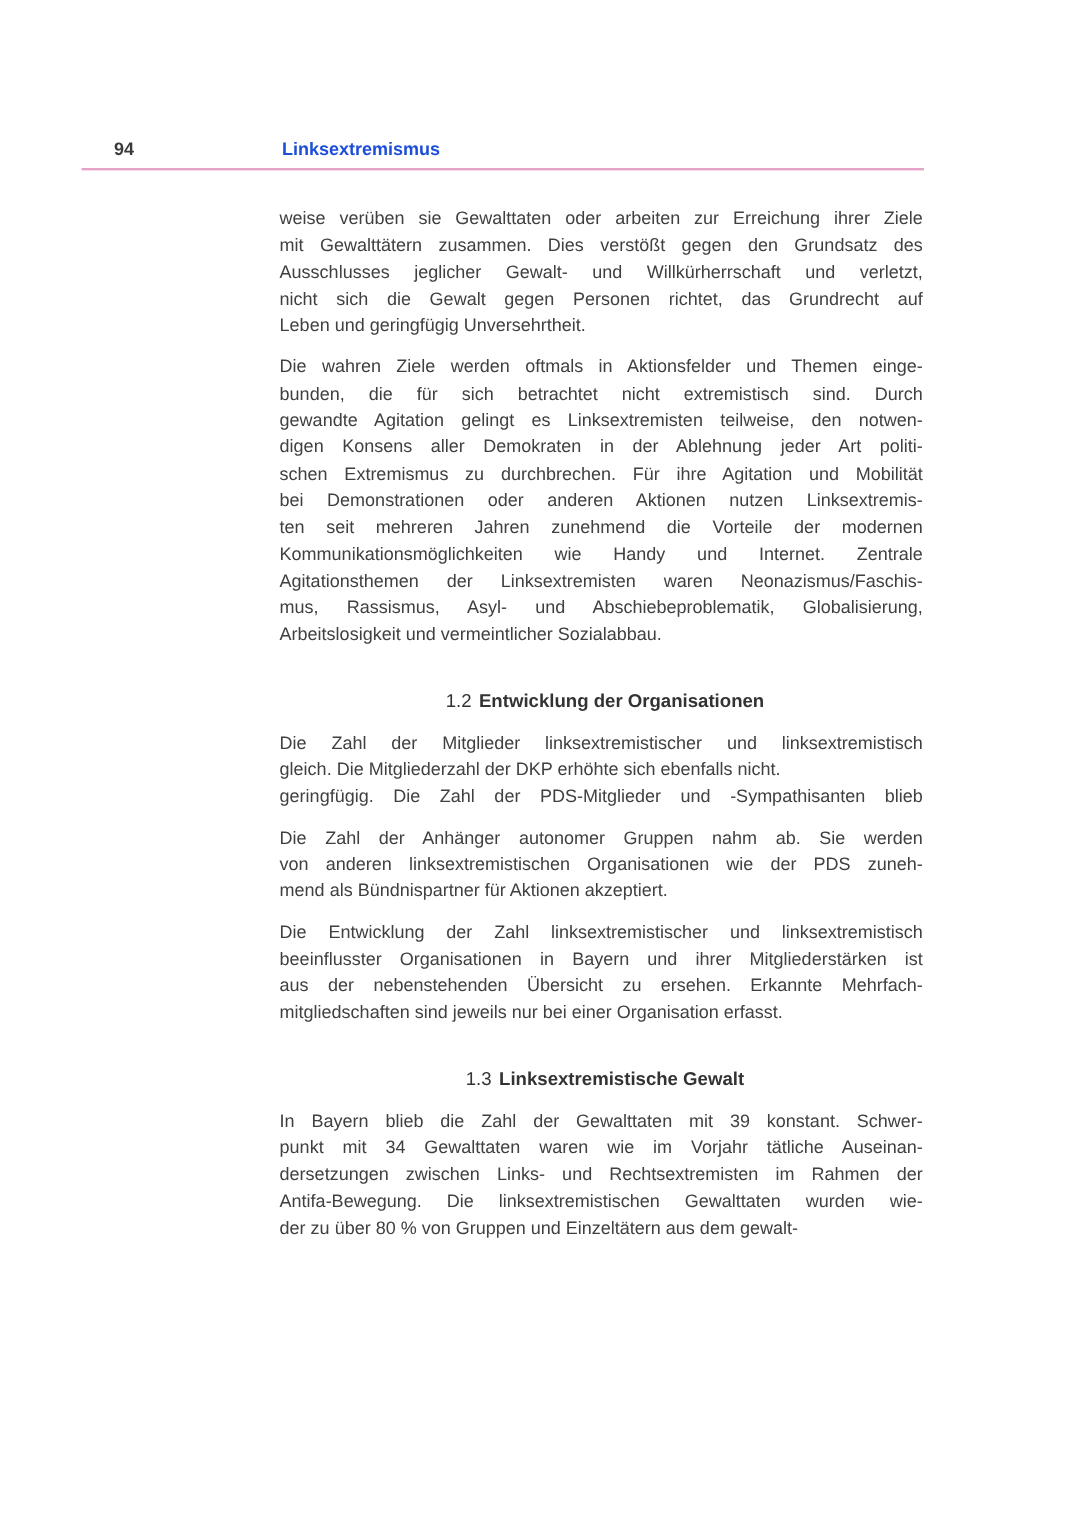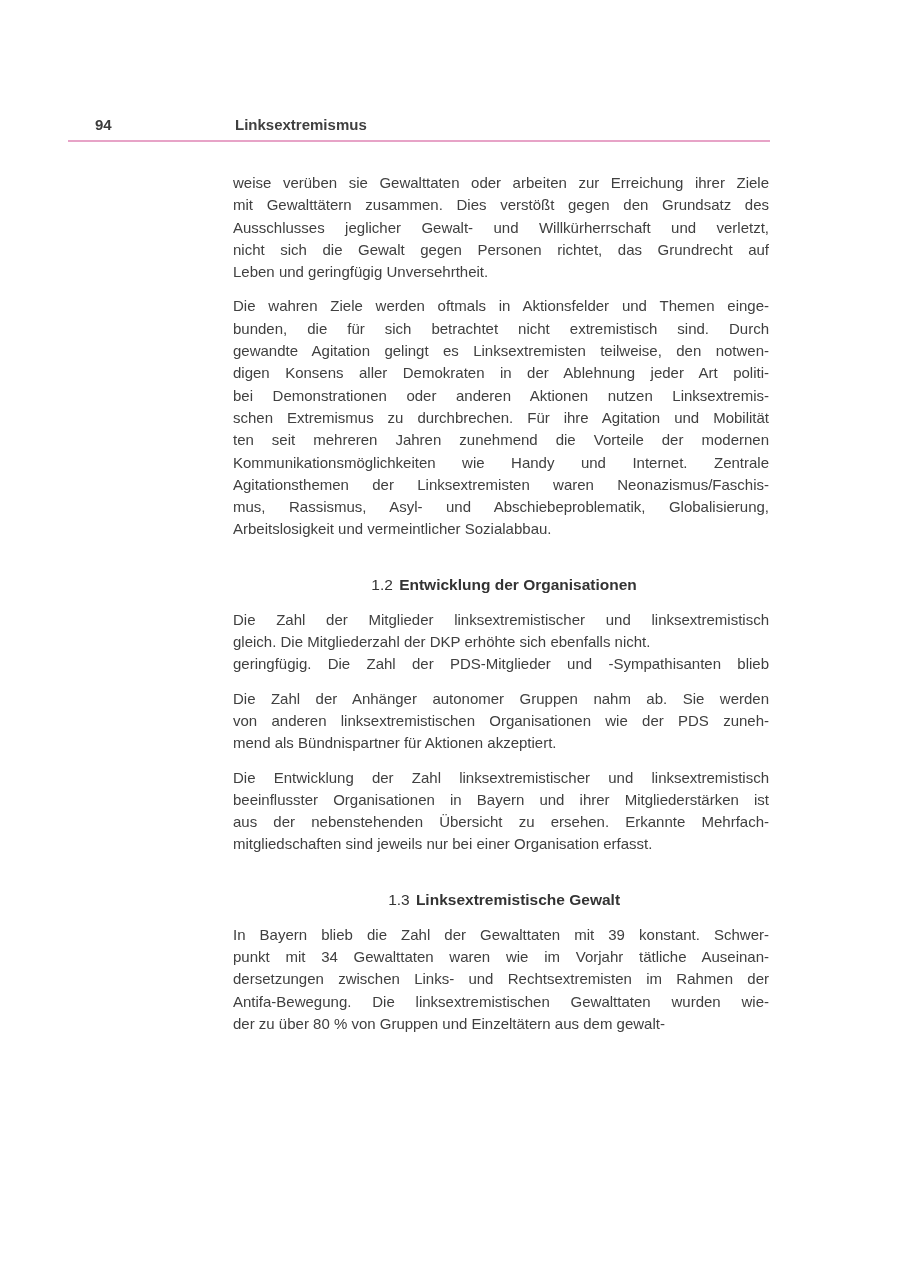--- a/index.html
+++ b/index.html
@@ -85,39 +85,39 @@
     font-weight: bold;
   }
 </style>
 </head>
 <body>
 
 <div class="page">
 
   <div class="running-header">
     <span class="page-number">94</span>
-    <span class="running-title" style="color: #404040;">Linksextremismus</span>
+    <span class="running-title" style="color: #1d4ed8;">Linksextremismus</span>
     <div class="header-rule" style="background: rgb(231, 163, 199);"></div>
   </div>
 
   <div class="doc-body" style="color: rgb(64, 64, 64);">
       <div class="para">
         <div class="line">weise verüben sie Gewalttaten oder arbeiten zur Erreichung ihrer Ziele</div>
         <div class="line">mit Gewalttätern zusammen. Dies verstößt gegen den Grundsatz des</div>
         <div class="line">Ausschlusses jeglicher Gewalt- und Willkürherrschaft und verletzt,</div>
         <div class="line">nicht sich die Gewalt gegen Personen richtet, das Grundrecht auf</div>
         <div class="line last">Leben und geringfügig Unversehrtheit.</div>
       </div>
       <div class="para">
         <div class="line">Die wahren Ziele werden oftmals in Aktionsfelder und Themen einge-</div>
         <div class="line">bunden, die für sich betrachtet nicht extremistisch sind. Durch</div>
         <div class="line">gewandte Agitation gelingt es Linksextremisten teilweise, den notwen-</div>
         <div class="line">digen Konsens aller Demokraten in der Ablehnung jeder Art politi-</div>
+        <div class="line">schen Extremismus zu durchbrechen. Für ihre Agitation und Mobilität</div>
         <div class="line">bei Demonstrationen oder anderen Aktionen nutzen Linksextremis-</div>
-        <div class="line">schen Extremismus zu durchbrechen. Für ihre Agitation und Mobilität</div>
         <div class="line">ten seit mehreren Jahren zunehmend die Vorteile der modernen</div>
         <div class="line">Kommunikationsmöglichkeiten wie Handy und Internet. Zentrale</div>
         <div class="line">Agitationsthemen der Linksextremisten waren Neonazismus/Faschis-</div>
         <div class="line">mus, Rassismus, Asyl- und Abschiebeproblematik, Globalisierung,</div>
         <div class="line last">Arbeitslosigkeit und vermeintlicher Sozialabbau.</div>
       </div>
       <div class="heading"><span class="hnum">1.2</span><span class="htitle">Entwicklung der Organisationen</span></div>
       <div class="para">
         <div class="line">Die Zahl der Mitglieder linksextremistischer und linksextremistisch</div>
         <div class="line last">gleich. Die Mitgliederzahl der DKP erhöhte sich ebenfalls nicht.</div>

